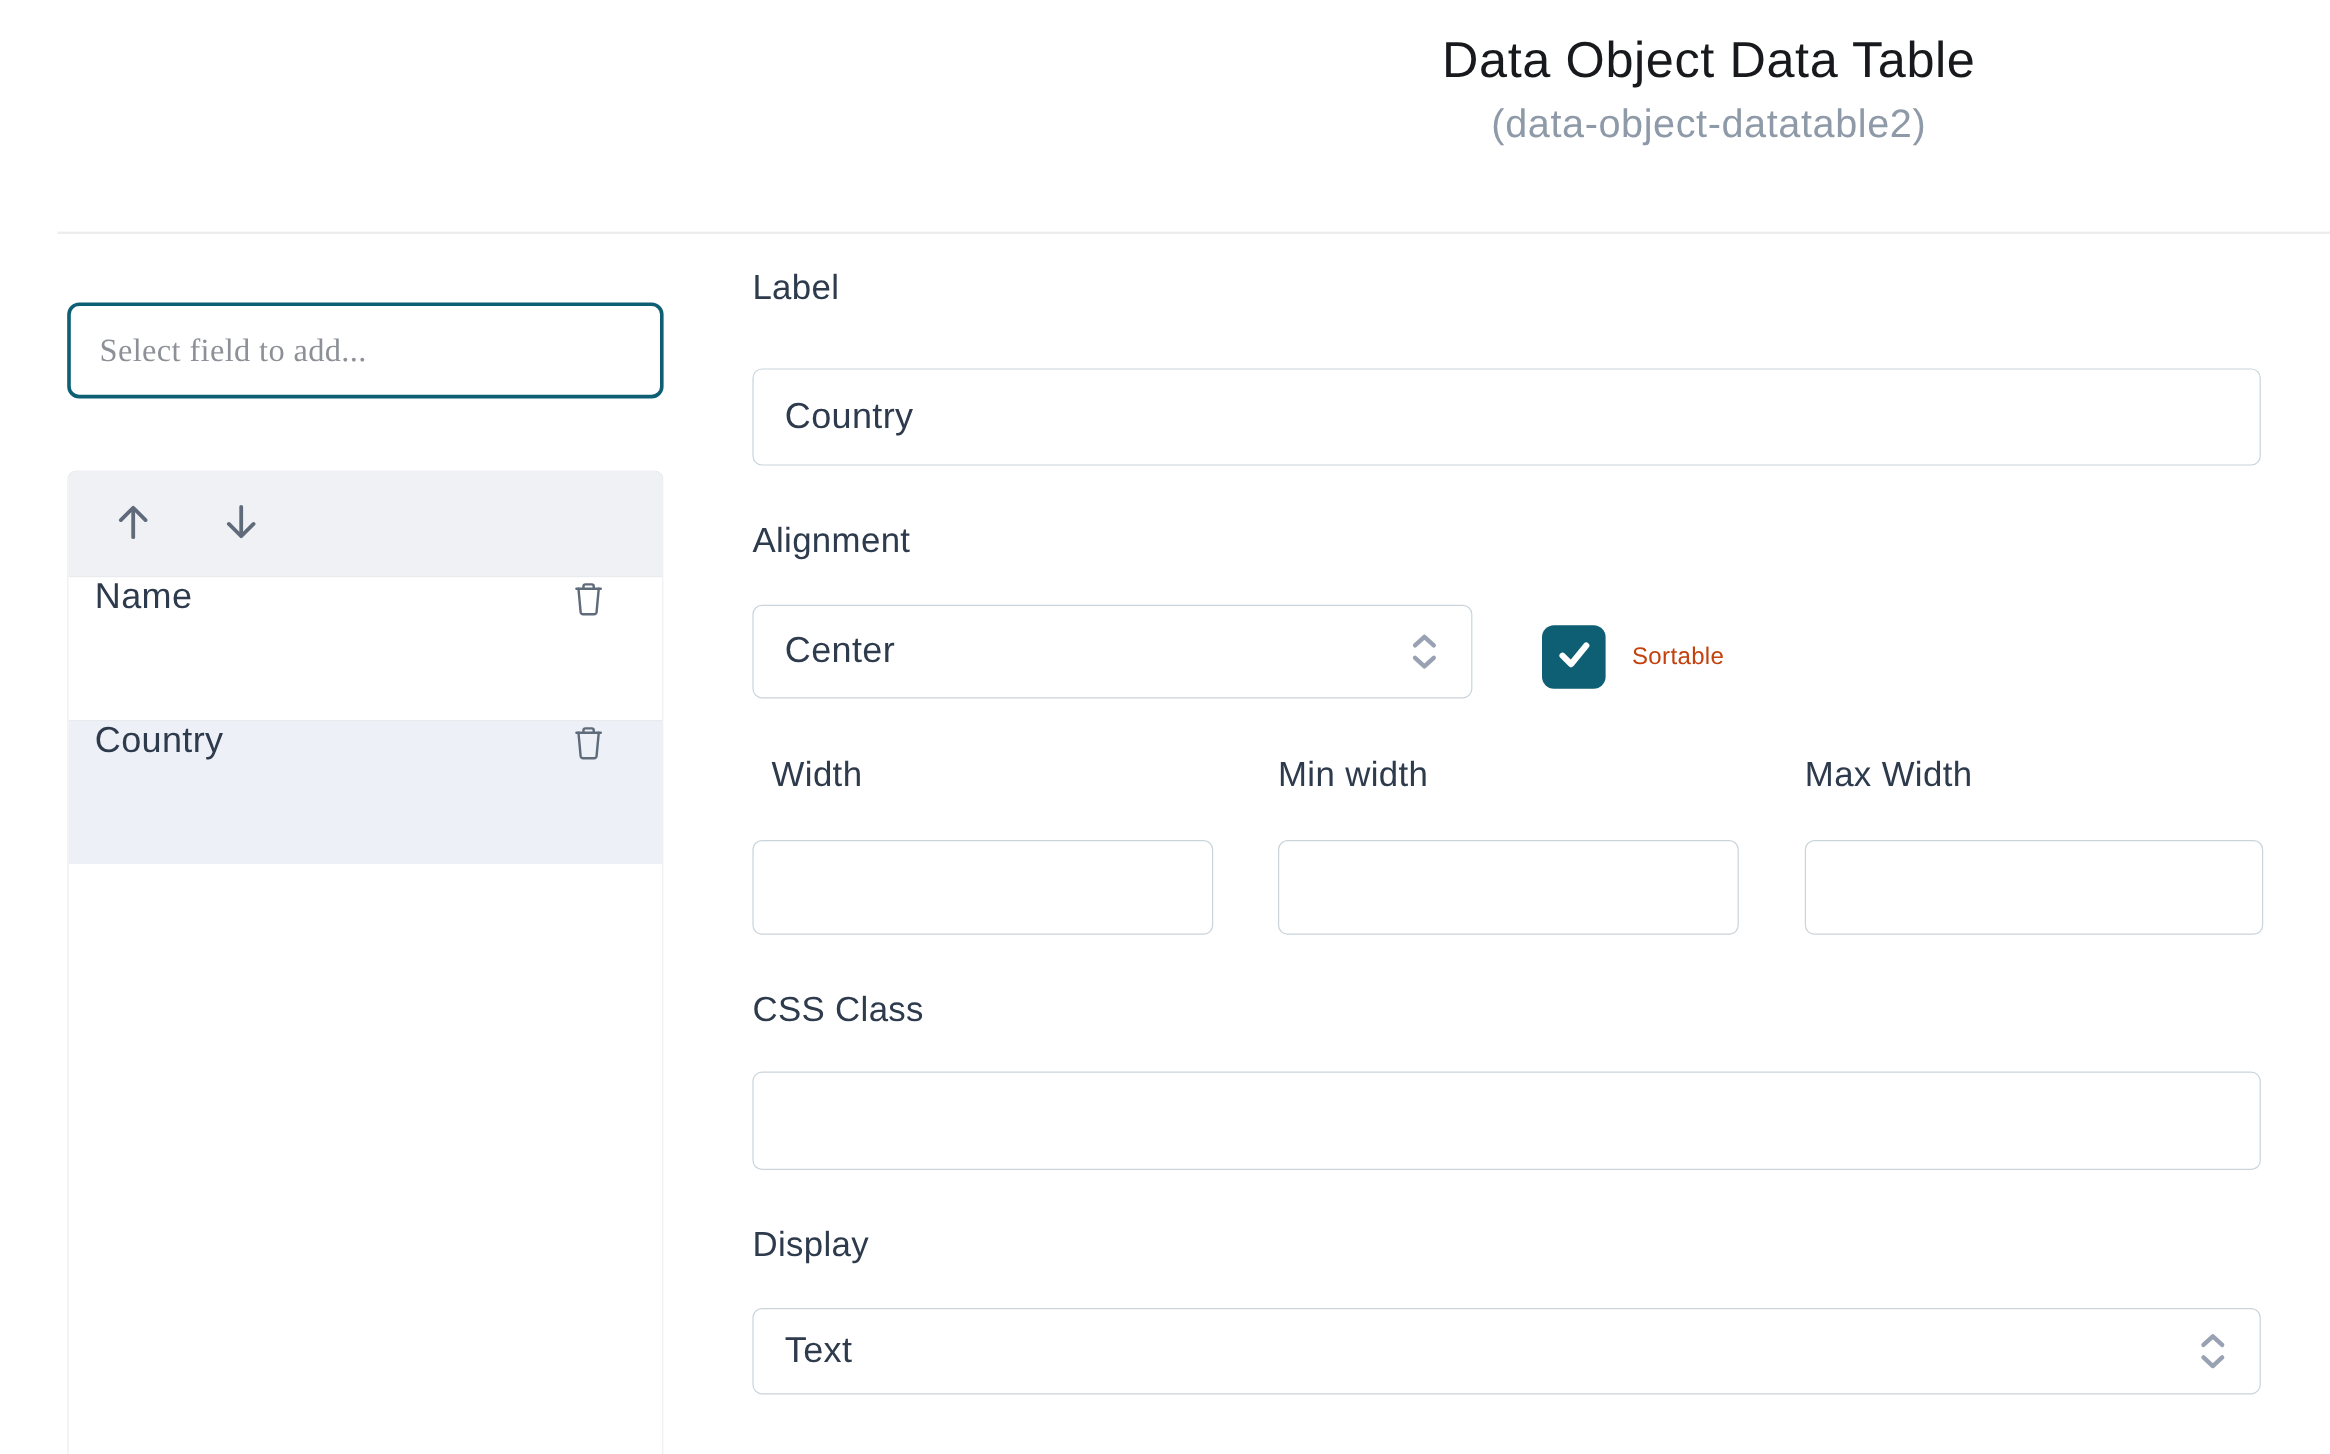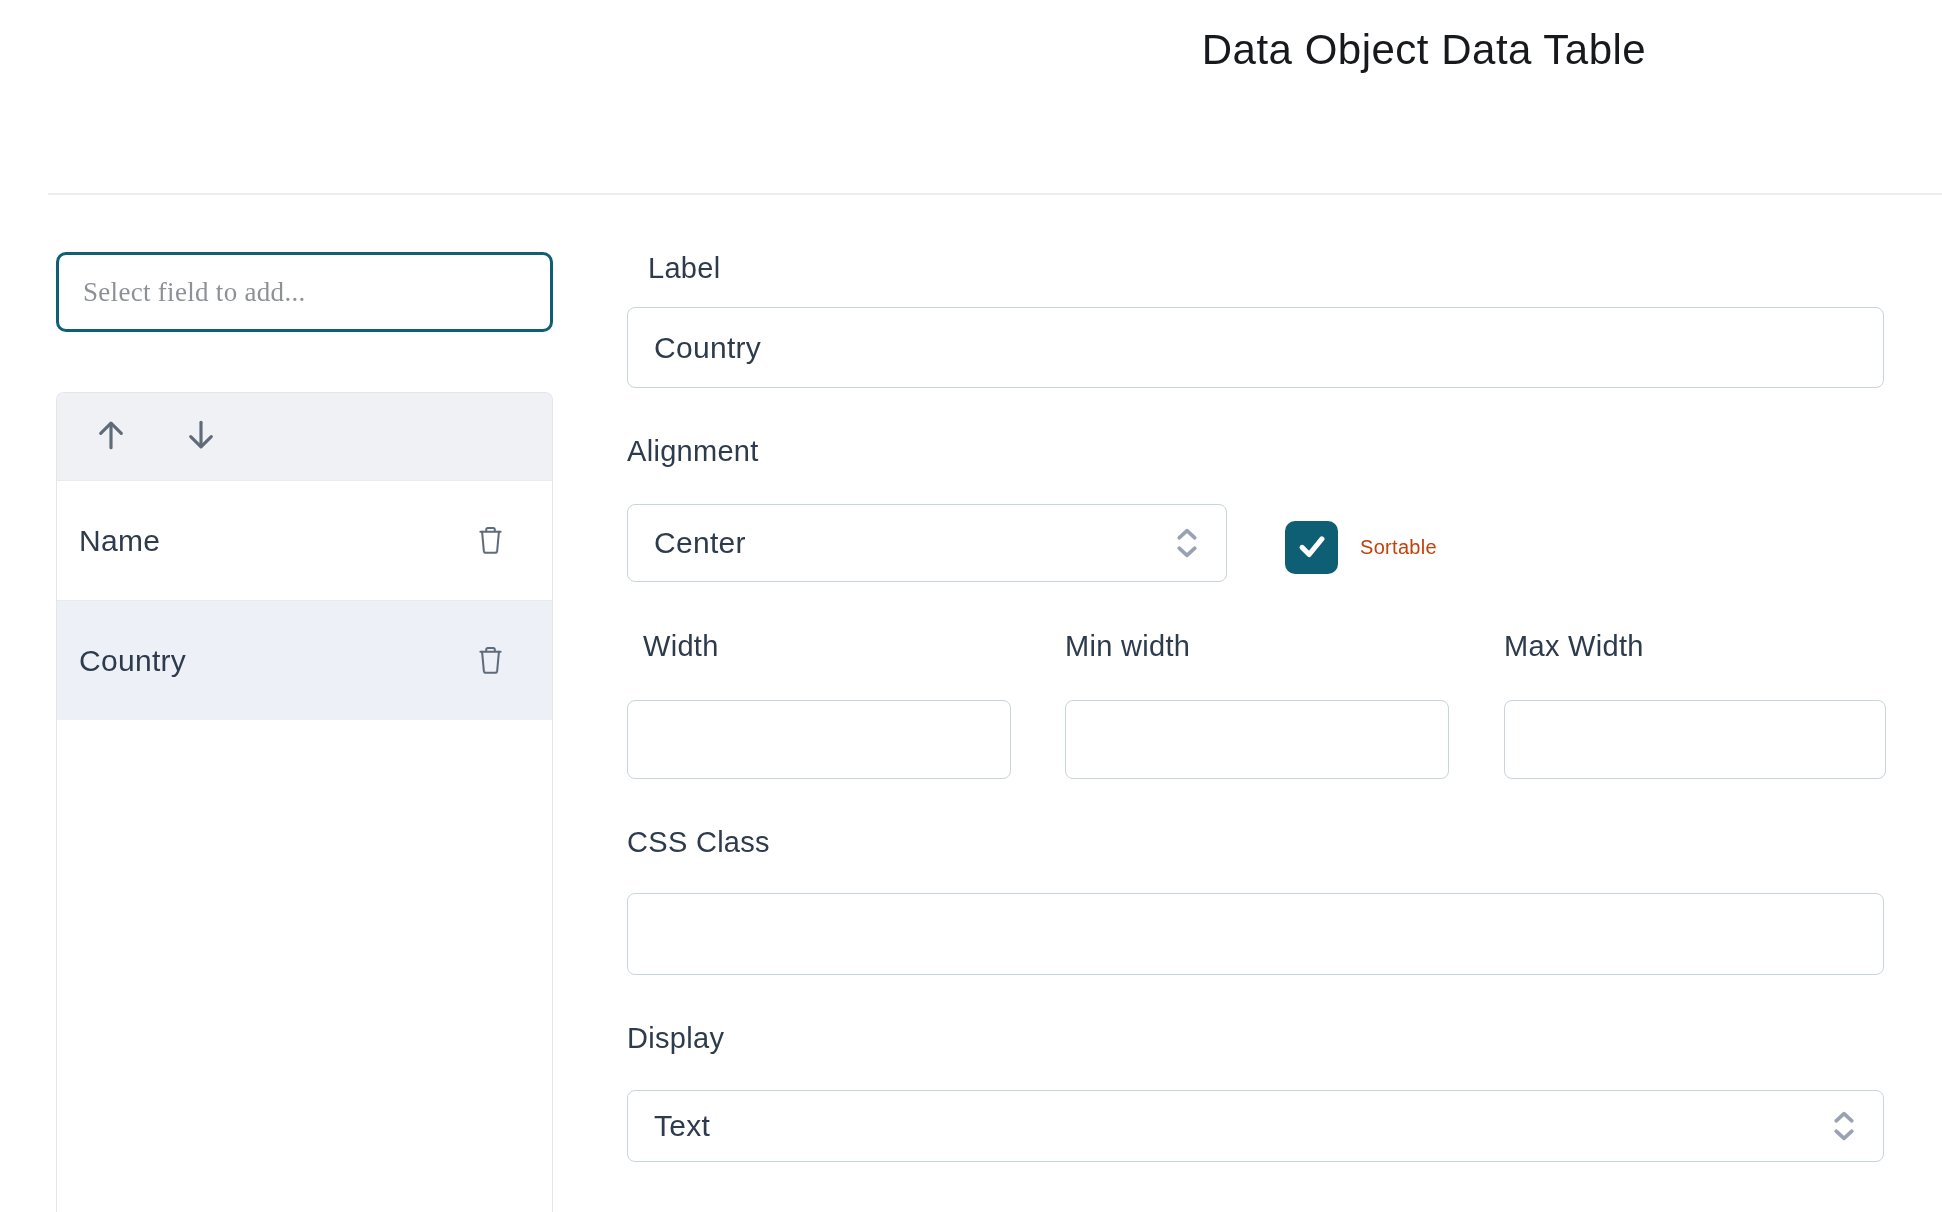--- a/index.html
+++ b/index.html
@@ -91,21 +91,21 @@
     display: flex; align-items: center; justify-content: center;
     background: transparent;
     border: none;
     cursor: pointer;
   }
   .move-btn svg { width: 38px; height: 38px; }
 
   .field-row {
     height: 120px;
     display: flex;
-    align-items: center;
+    align-items: flex-start;
     justify-content: space-between;
     padding: 0 44px 0 22px;
     border-top: 1px solid #e8eaee;
     background: #fff;
     font-size: 30px;
     letter-spacing: 0.3px;
     color: #2e3b4d;
   }
   .field-row.selected { background: #edf0f6; }
   .trash-btn {
@@ -138,21 +138,21 @@
   .select-box {
     display: flex;
     align-items: center;
     justify-content: space-between;
     padding: 0 26px 0 26px;
     cursor: pointer;
   }
   .select-box .chevrons { display: flex; align-items: center; }
   .select-box .chevrons svg { width: 26px; height: 34px; }
 
-  #label-title      { top: 252px; margin-left: 21px; }
+  #label-title      { top: 224px; }
   #label-input      { left: 627px; top: 307px; width: 1257px; height: 81px; }
 
   #alignment-title  { top: 435px; }
   #alignment-select { left: 627px; top: 504px; width: 600px; height: 78px; }
 
   .sortable-group {
     position: absolute;
     left: 1285px;
     top: 521px;
     display: flex;
@@ -182,20 +182,21 @@
   #display-title   { top: 1022px; }
   #display-select  { left: 627px; top: 1090px; width: 1257px; height: 72px; }
 </style>
 </head>
 <body>
 
 <div class="page">
 
   <div class="header-block">
     <div class="page-title">Data Object Data Table</div>
+    <div class="page-subtitle">(data-object-datatable2)</div>
   </div>
   <div class="top-divider"></div>
 
   <input class="field-select-input" type="text" placeholder="Select field to add..." style="">
 
   <div class="field-panel">
     <div class="field-panel-header">
       <button class="move-btn">
         <span>
           <svg viewBox="0 0 24 24" fill="none" stroke="#5f6b7a" stroke-width="2" stroke-linecap="round" stroke-linejoin="round" width="38" height="38">

